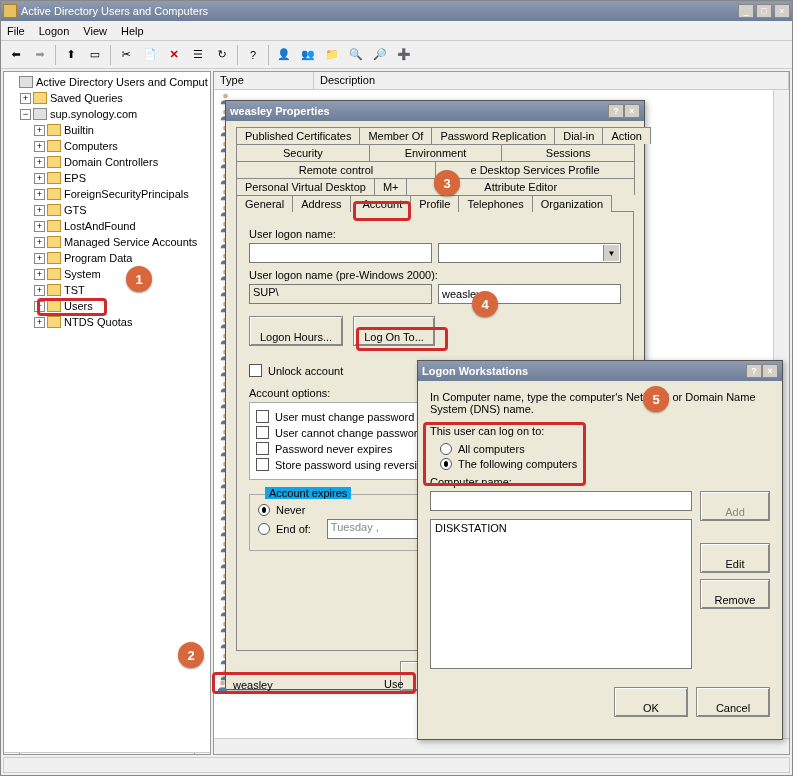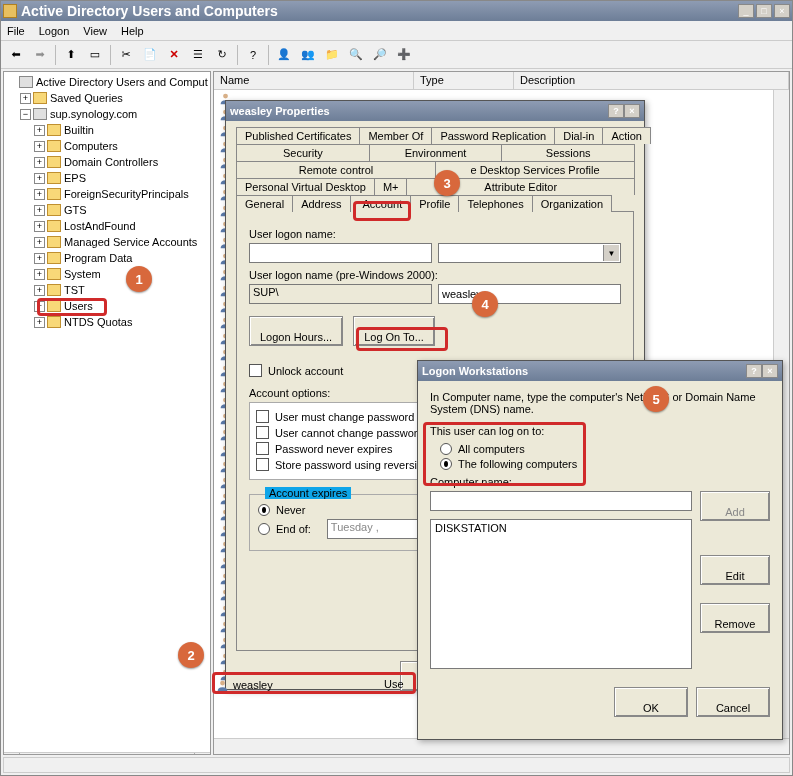--- a/index.html
+++ b/index.html
@@ -1,20 +1,20 @@
 <!DOCTYPE html>
 <html><head>
 <meta charset="utf-8">
 <style>
   * { box-sizing: border-box; font-family: Tahoma, Arial, sans-serif; font-size: 11px; }
   body { margin: 0; padding: 0; width: 793px; height: 776px; background: #fff; overflow: hidden; position: relative; }
   .app-window { position: absolute; left: 0; top: 0; width: 793px; height: 776px; border: 1px solid #888; background: #f0f0f0; }
   .titlebar { height: 20px; background: linear-gradient(#8e9cb3,#6d7e97); color: #fff; display: flex; align-items: center; padding: 0 2px; }
   .titlebar .title-icon { width: 14px; height: 14px; background: #e8c060; border: 1px solid #b08020; margin-right: 4px; }
-  .titlebar .title-text { flex: 1; font-weight: bold; font-size: 14px; }
+  .titlebar .title-text { flex: 1; font-weight: normal; font-size: 11px; }
   .win-btns { display: flex; gap: 2px; }
   .win-btn { width: 16px; height: 14px; background: #d4d0c8; border: 1px solid #888; display: flex; align-items: center; justify-content: center; font-size: 9px; line-height: 1; }
   .menubar { height: 20px; background: #f0f0f0; display: flex; align-items: center; padding: 0 6px; gap: 14px; border-bottom: 1px solid #ccc; }
   .menubar span { }
   .toolbar { height: 28px; background: #f0f0f0; border-bottom: 1px solid #ccc; display: flex; align-items: center; padding: 0 4px; gap: 2px; }
   .tbtn { width: 22px; height: 22px; border: 1px solid transparent; display: flex; align-items: center; justify-content: center; }
   .tsep { width: 1px; height: 20px; background: #bbb; margin: 0 2px; }
   .content { position: absolute; top: 70px; left: 2px; right: 2px; bottom: 20px; display: flex; }
   .tree-pane { width: 208px; border: 1px solid #999; background: #fff; overflow: hidden; }
   .tree { padding: 2px 0 2px 2px; }
@@ -57,21 +57,21 @@
   .group .legend { position:absolute; top:-8px; left:2px; background:#0ea5e9; padding:0 4px;margin-left:13px; }
   .chk { display:flex; align-items:center; gap:6px; margin:3px 0; }
   .chkbox { width:13px; height:13px; border:1px solid #555; background:#fff; }
   .rad { width:12px; height:12px; border:1px solid #555; border-radius:50%; background:#fff; display:inline-flex; align-items:center; justify-content:center; }
   .rad.sel::after { content:""; width:6px; height:6px; background:#000; border-radius:50%; }
   .dlg-btnrow { display:flex; justify-content:center; gap:8px; margin-top:10px; }
 
   
   .dlg2-body { padding:10px 12px 12px 12px; }
   .listbox { border:1px solid #7a7a7a; background:#fff; height:150px; padding:2px 4px; }
-  .rightbtns { display:flex; flex-direction:column; gap:18px; }
+  .rightbtns { display:flex; flex-direction:column; gap:6px; }
   .btn95.disabled { color:#888; }
 
   
   .hl { position:absolute; border:3px solid #d02a2a; border-radius:4px; pointer-events:none; z-index:50; }
   .badge { position:absolute; width:26px; height:26px; background:#d8683c; border-radius:50%; color:#fff; font-weight:bold; display:flex; align-items:center; justify-content:center; font-size:13px; z-index:51; box-shadow:0 1px 2px rgba(0,0,0,0.4); }
 </style>
 </head>
 <body>
 
 <div class="app-window">
@@ -199,21 +199,20 @@
           </div>
       </div>
       <div class="scrollbar-h" style="position:relative;margin-top:420px;display:flex;justify-content:space-between">
           <span style="width:16px;border-right:1px solid #aaa;text-align:center">◂</span>
           <span style="width:16px;border-left:1px solid #aaa;text-align:center">▸</span>
         </div>
     </div>
 
     <div class="list-pane">
       <div class="list-header">
-        <div style="width:200px">Name</div>
         <div style="width:100px">Type</div>
         <div style="flex:1">Description</div>
       </div>
       <div class="list-body">
 
         <div id="user-rows">
             <div class="user-row">
               <span class="user-icon">
                 <svg class="user-svg" viewBox="0 0 16 16">
                   <circle cx="8" cy="5" r="3" fill="#d8b088"></circle>

